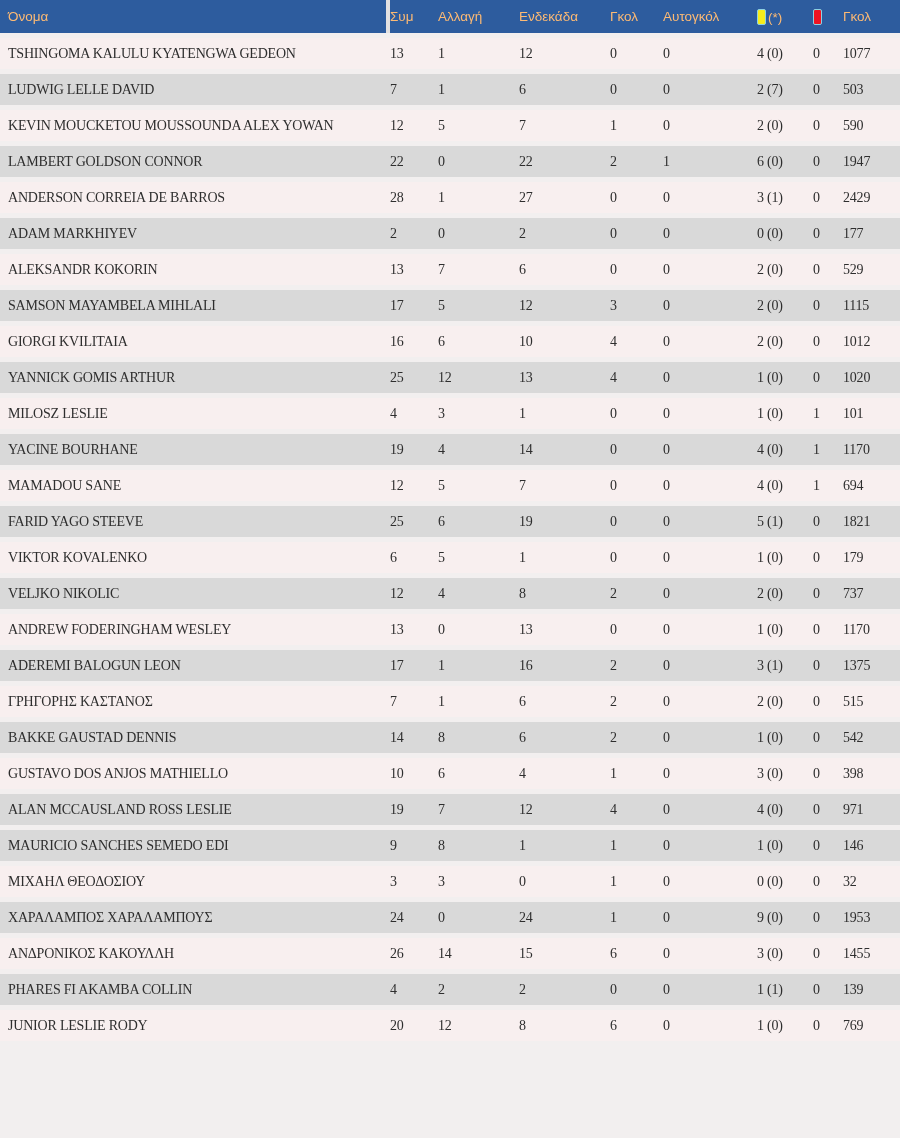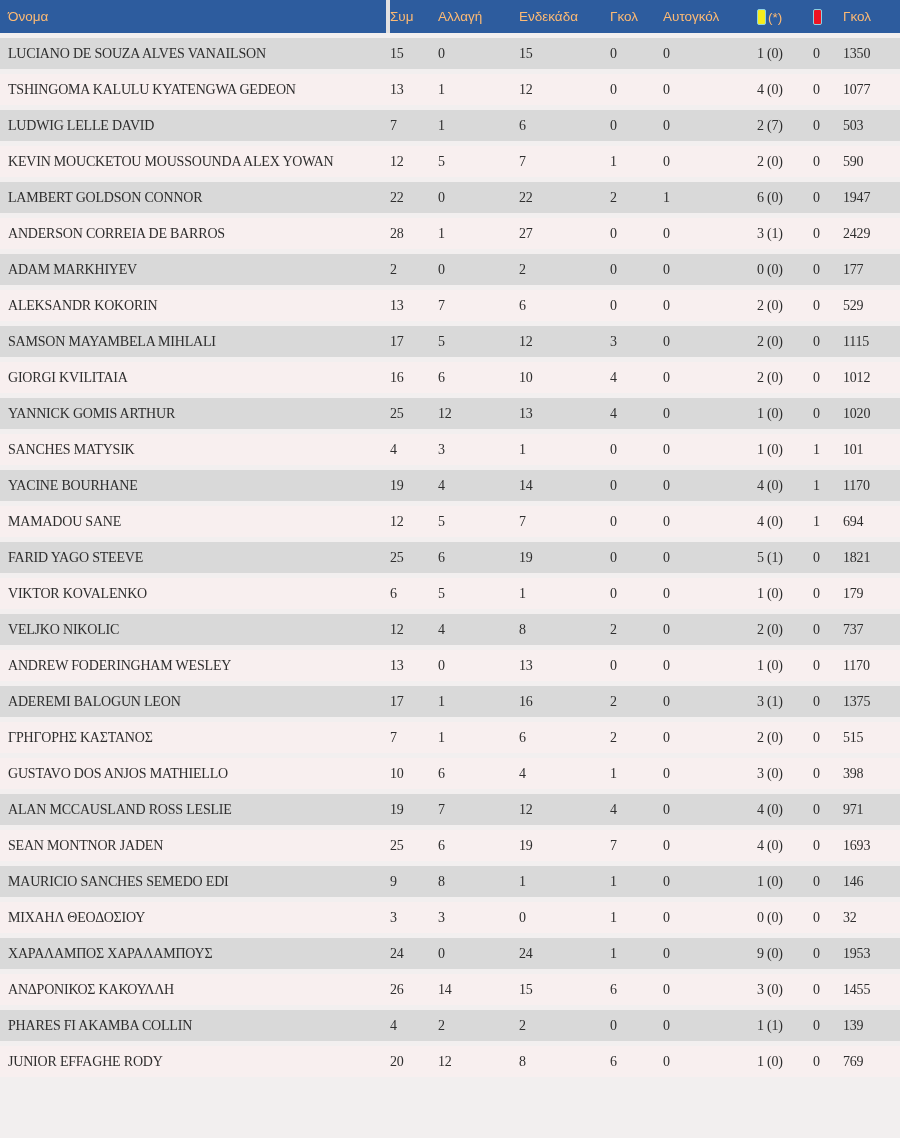--- a/index.html
+++ b/index.html
@@ -82,31 +82,20 @@
       <th class="c-yellow">
         <span class="card yellow"></span><span class="yellow-label">(*)</span>
       </th>
       <th class="c-red">
         <span class="card red"></span>
       </th>
       <th class="c-lepta">Γκολ</th>
     </tr>
   </thead>
   <tbody>
-      <tr class="odd">
-        <td>LUCIANO DE SOUZA ALVES VANAILSON</td>
-        <td>15</td>
-        <td>0</td>
-        <td>15</td>
-        <td>0</td>
-        <td>0</td>
-        <td>1 (0)</td>
-        <td>0</td>
-        <td>1350</td>
-      </tr>
       <tr class="even">
         <td>TSHINGOMA KALULU KYATENGWA GEDEON</td>
         <td>13</td>
         <td>1</td>
         <td>12</td>
         <td>0</td>
         <td>0</td>
         <td>4 (0)</td>
         <td>0</td>
         <td>1077</td>
@@ -204,21 +193,21 @@
         <td>25</td>
         <td>12</td>
         <td>13</td>
         <td>4</td>
         <td>0</td>
         <td>1 (0)</td>
         <td>0</td>
         <td>1020</td>
       </tr>
       <tr class="even">
-        <td>SANCHES MATYSIK</td>
+        <td>MILOSZ LESLIE</td>
         <td>4</td>
         <td>3</td>
         <td>1</td>
         <td>0</td>
         <td>0</td>
         <td>1 (0)</td>
         <td>1</td>
         <td>101</td>
       </tr>
       <tr class="odd">
@@ -302,20 +291,31 @@
         <td>ΓΡΗΓΟΡΗΣ ΚΑΣΤΑΝΟΣ</td>
         <td>7</td>
         <td>1</td>
         <td>6</td>
         <td>2</td>
         <td>0</td>
         <td>2 (0)</td>
         <td>0</td>
         <td>515</td>
       </tr>
+      <tr class="odd">
+        <td>BAKKE GAUSTAD DENNIS</td>
+        <td>14</td>
+        <td>8</td>
+        <td>6</td>
+        <td>2</td>
+        <td>0</td>
+        <td>1 (0)</td>
+        <td>0</td>
+        <td>542</td>
+      </tr>
       <tr class="even">
         <td>GUSTAVO DOS ANJOS MATHIELLO</td>
         <td>10</td>
         <td>6</td>
         <td>4</td>
         <td>1</td>
         <td>0</td>
         <td>3 (0)</td>
         <td>0</td>
         <td>398</td>
@@ -323,31 +323,20 @@
       <tr class="odd">
         <td>ALAN MCCAUSLAND ROSS LESLIE</td>
         <td>19</td>
         <td>7</td>
         <td>12</td>
         <td>4</td>
         <td>0</td>
         <td>4 (0)</td>
         <td>0</td>
         <td>971</td>
-      </tr>
-      <tr class="even">
-        <td>SEAN MONTNOR JADEN</td>
-        <td>25</td>
-        <td>6</td>
-        <td>19</td>
-        <td>7</td>
-        <td>0</td>
-        <td>4 (0)</td>
-        <td>0</td>
-        <td>1693</td>
       </tr>
       <tr class="odd">
         <td>MAURICIO SANCHES SEMEDO EDI</td>
         <td>9</td>
         <td>8</td>
         <td>1</td>
         <td>1</td>
         <td>0</td>
         <td>1 (0)</td>
         <td>0</td>
@@ -391,21 +380,21 @@
         <td>4</td>
         <td>2</td>
         <td>2</td>
         <td>0</td>
         <td>0</td>
         <td>1 (1)</td>
         <td>0</td>
         <td>139</td>
       </tr>
       <tr class="even">
-        <td>JUNIOR EFFAGHE RODY</td>
+        <td>JUNIOR LESLIE RODY</td>
         <td>20</td>
         <td>12</td>
         <td>8</td>
         <td>6</td>
         <td>0</td>
         <td>1 (0)</td>
         <td>0</td>
         <td>769</td>
       </tr>
     </tbody>

